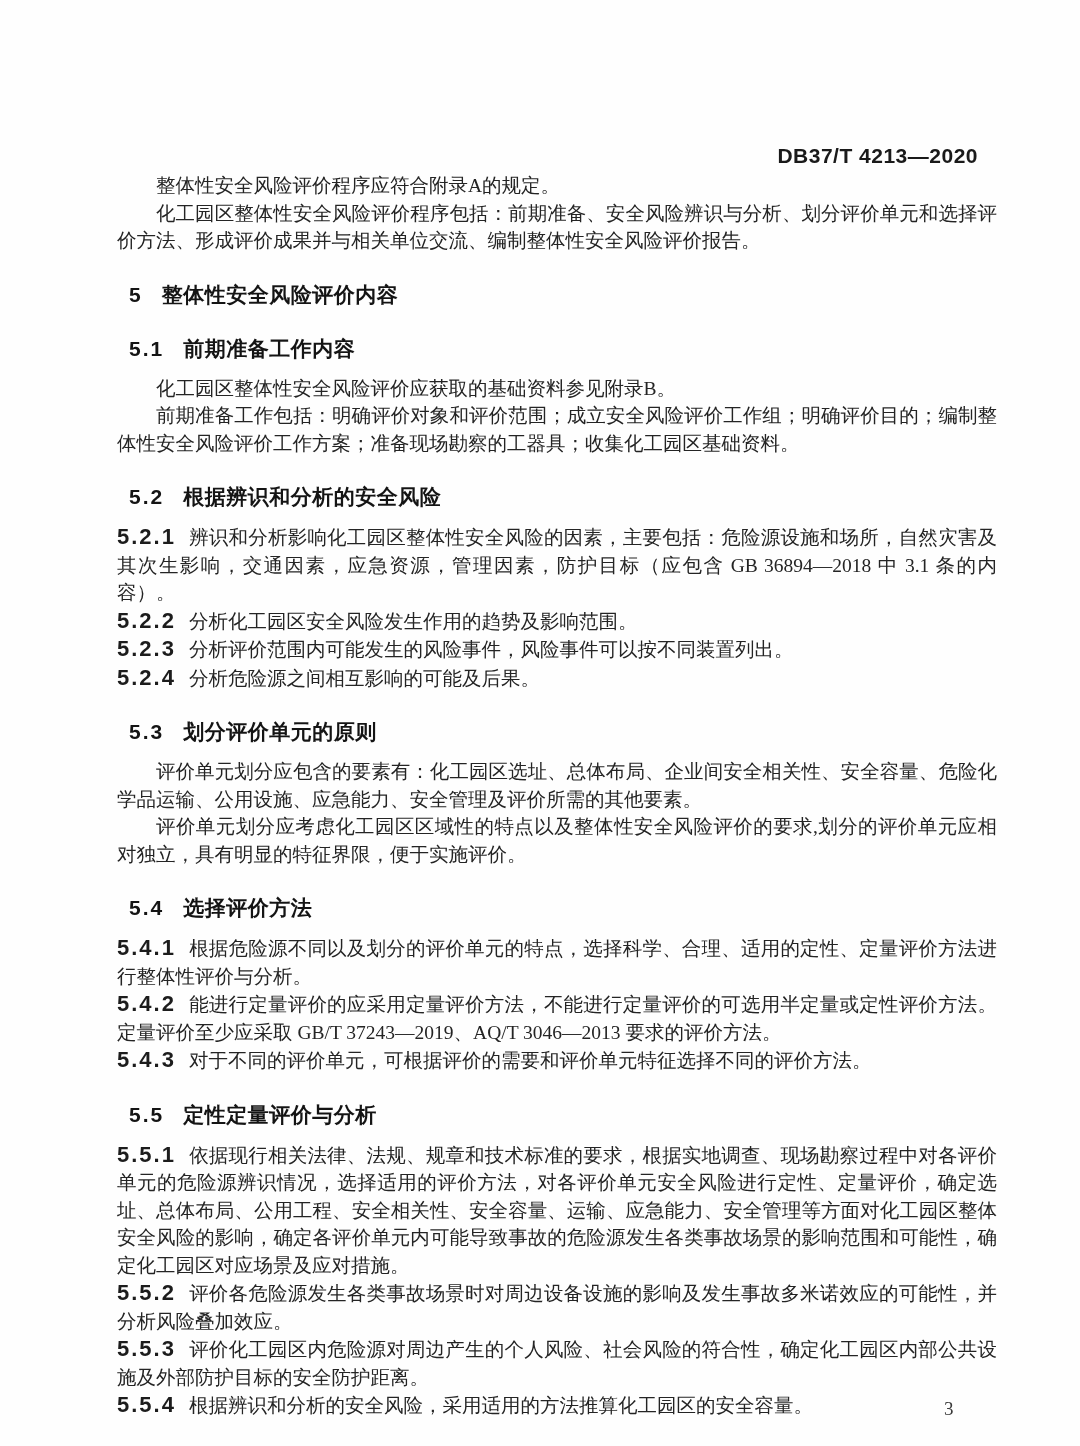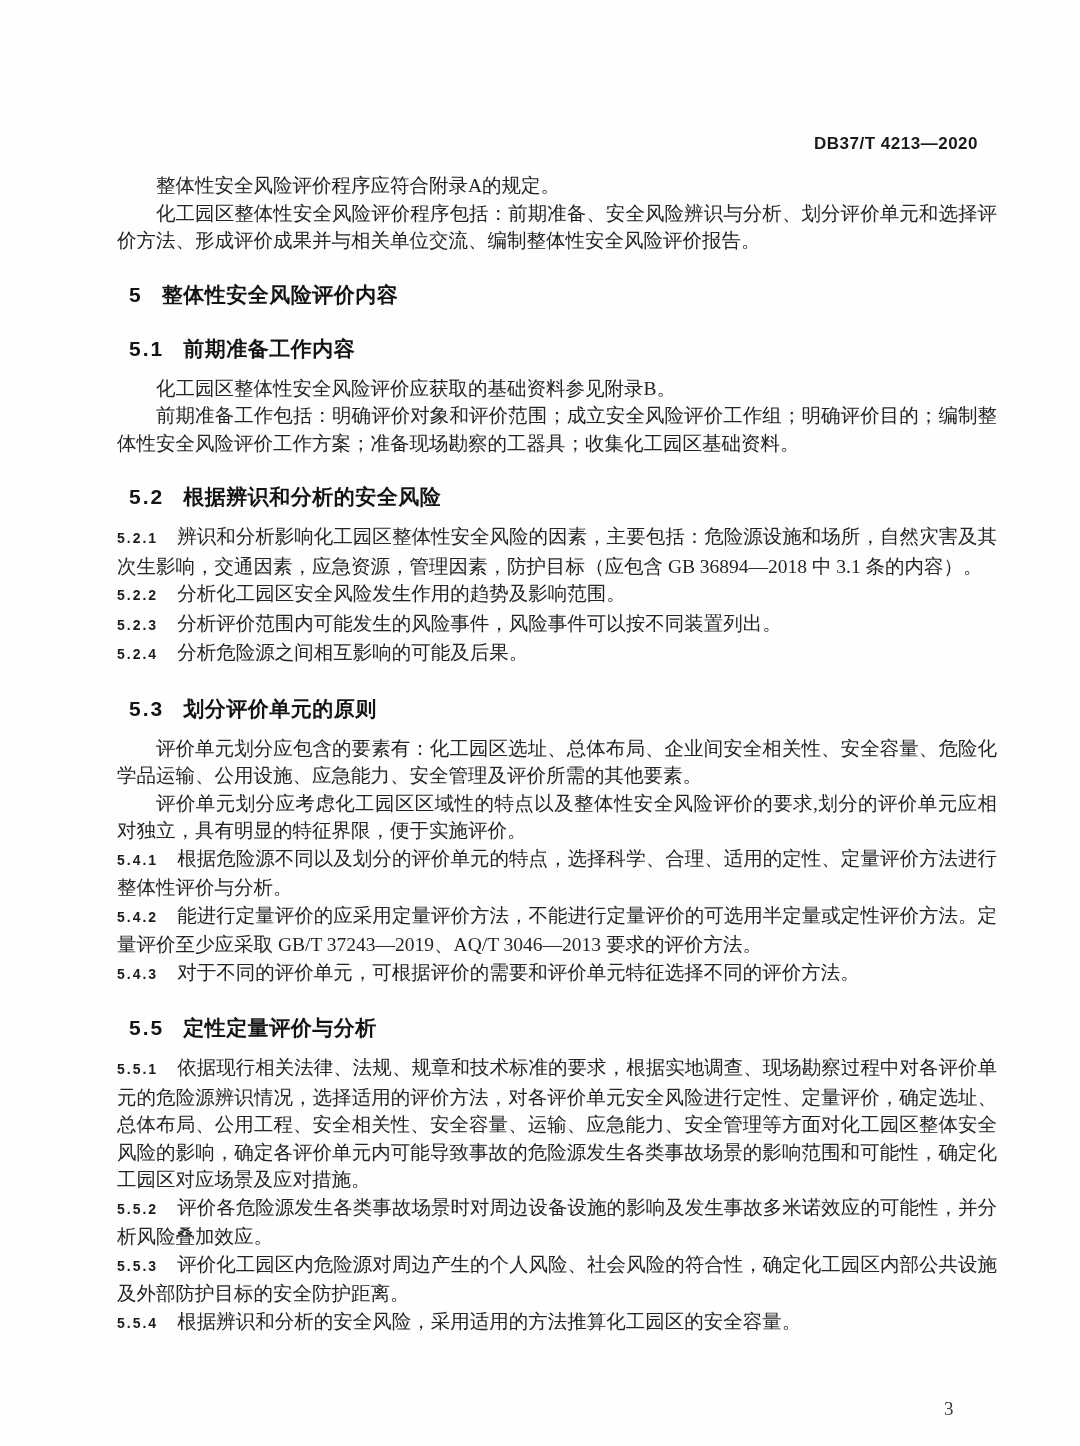--- a/index.html
+++ b/index.html
@@ -5,24 +5,24 @@
   html,body { margin:0; padding:0; background:#ffffff; }
   .page {
     position:relative;
     width:1080px; height:1446px;
     background:#fefefe;
     overflow:hidden;
     color:#212121;
   }
   .doc-header {
     position:absolute;
-    top:134px; right:102px;
+    top:144px; right:102px;
     font-family:"Liberation Sans","DejaVu Sans",sans-serif;
     font-weight:700;
-    font-size:17px;
+    font-size:21px;
     letter-spacing:0.5px;
     color:#1a1a1a;
     white-space:nowrap;
   }
   .content {
     position:absolute;
     left:117px; top:172px;
     width:880px;
     font-family:"Liberation Serif","DejaVu Serif",serif;
     font-size:19.5px;
@@ -32,23 +32,23 @@
     margin:0;
     line-height:27.5px;
     text-align:justify;
     text-justify:inter-ideograph;
   }
   p.para { text-indent:2em; }
   p.clause { text-indent:0; }
   p.clause .cnum {
     font-family:"Liberation Sans","DejaVu Sans",sans-serif;
     font-weight:700;
-    font-size:14px;
+    font-size:22px;
     letter-spacing:2px;
-    margin-right:19px;
+    margin-right:13px;
     color:#1c1c1c;
   }
   h2.sec, h1.sec {
     margin:26px 0 12px 12px;
     font-family:"Liberation Sans","DejaVu Sans",sans-serif;
     font-weight:700;
     font-size:21px;
     line-height:28px;
     color:#141414;
     letter-spacing:0.5px;
@@ -86,20 +86,21 @@
     <p class="clause"><span class="cnum">5.2.1</span><span class="ctext">辨识和分析影响化工园区整体性安全风险的因素，主要包括：危险源设施和场所，自然灾害及其次生影响，交通因素，应急资源，管理因素，防护目标（应包含 GB 36894—2018 中 3.1 条的内容）。</span></p>
     <p class="clause"><span class="cnum">5.2.2</span><span class="ctext">分析化工园区安全风险发生作用的趋势及影响范围。</span></p>
     <p class="clause"><span class="cnum">5.2.3</span><span class="ctext">分析评价范围内可能发生的风险事件，风险事件可以按不同装置列出。</span></p>
     <p class="clause"><span class="cnum">5.2.4</span><span class="ctext">分析危险源之间相互影响的可能及后果。</span></p>
 
     <h2 class="sec"><span class="hnum">5.3</span><span class="htitle">划分评价单元的原则</span></h2>
 
     <p class="para">评价单元划分应包含的要素有：化工园区选址、总体布局、企业间安全相关性、安全容量、危险化学品运输、公用设施、应急能力、安全管理及评价所需的其他要素。</p>
     <p class="para">评价单元划分应考虑化工园区区域性的特点以及整体性安全风险评价的要求,划分的评价单元应相对独立，具有明显的特征界限，便于实施评价。</p>
 
+    <h2 class="sec"><span class="hnum">5.4</span><span class="htitle">选择评价方法</span></h2>
 
     <p class="clause"><span class="cnum">5.4.1</span><span class="ctext">根据危险源不同以及划分的评价单元的特点，选择科学、合理、适用的定性、定量评价方法进行整体性评价与分析。</span></p>
     <p class="clause"><span class="cnum">5.4.2</span><span class="ctext">能进行定量评价的应采用定量评价方法，不能进行定量评价的可选用半定量或定性评价方法。定量评价至少应采取 GB/T 37243—2019、AQ/T 3046—2013 要求的评价方法。</span></p>
     <p class="clause"><span class="cnum">5.4.3</span><span class="ctext">对于不同的评价单元，可根据评价的需要和评价单元特征选择不同的评价方法。</span></p>
 
     <h2 class="sec"><span class="hnum">5.5</span><span class="htitle">定性定量评价与分析</span></h2>
 
     <p class="clause"><span class="cnum">5.5.1</span><span class="ctext">依据现行相关法律、法规、规章和技术标准的要求，根据实地调查、现场勘察过程中对各评价单元的危险源辨识情况，选择适用的评价方法，对各评价单元安全风险进行定性、定量评价，确定选址、总体布局、公用工程、安全相关性、安全容量、运输、应急能力、安全管理等方面对化工园区整体安全风险的影响，确定各评价单元内可能导致事故的危险源发生各类事故场景的影响范围和可能性，确定化工园区对应场景及应对措施。</span></p>
     <p class="clause"><span class="cnum">5.5.2</span><span class="ctext">评价各危险源发生各类事故场景时对周边设备设施的影响及发生事故多米诺效应的可能性，并分析风险叠加效应。</span></p>
     <p class="clause"><span class="cnum">5.5.3</span><span class="ctext">评价化工园区内危险源对周边产生的个人风险、社会风险的符合性，确定化工园区内部公共设施及外部防护目标的安全防护距离。</span></p>

